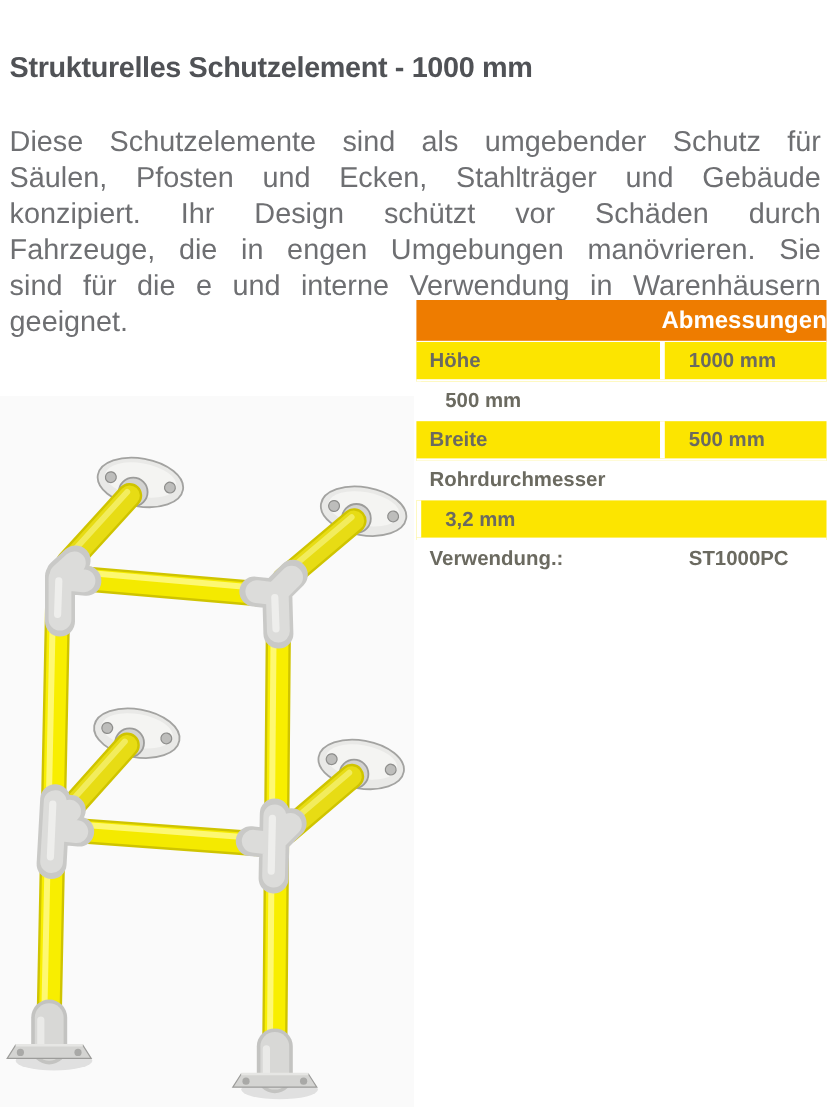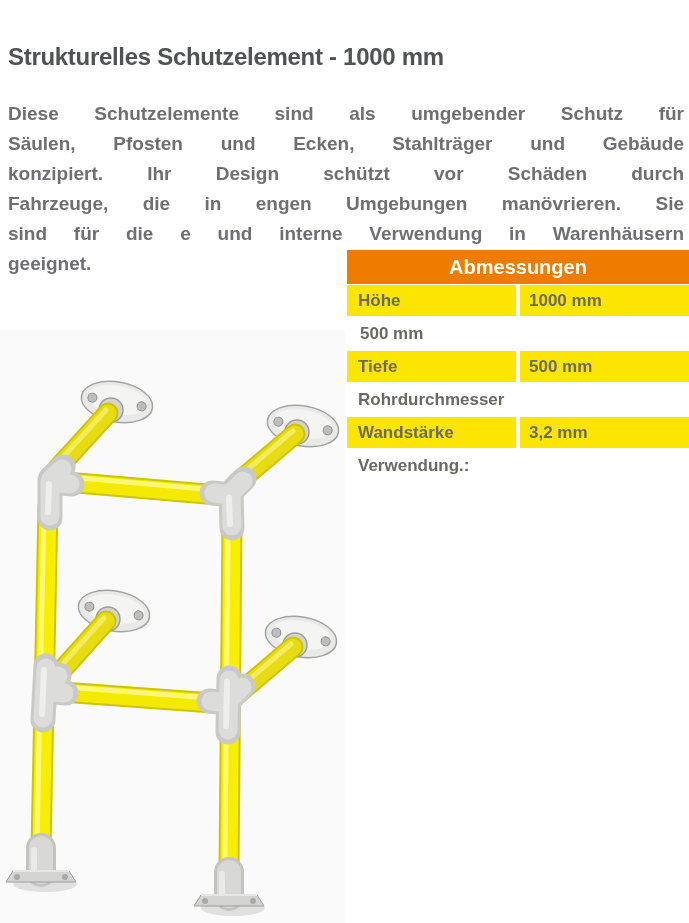--- a/index.html
+++ b/index.html
@@ -10,44 +10,43 @@
     font-family:"Liberation Sans", sans-serif;
     overflow:hidden;
   }
   .title{
     position:absolute;left:8px;top:24px;width:676px;
     font-size:24px;line-height:34px;font-weight:700;
     color:#505256;letter-spacing:-0.3px;
   }
   .desc{
     position:absolute;left:8px;top:80px;width:676px;
-    font-size:19px;line-height:30px;
+    font-size:24px;line-height:30px;
     color:#6e6f72;
     text-align:justify;
     text-align-last:justify;
     white-space:pre-line;
-    font-weight:bold;
   }
   .spec-table{
     position:absolute;left:347px;top:250px;width:342px;
   }
   .spec-header{
     height:34px;line-height:34px;
     background:#ee7c00;color:#ffffff;
-    font-weight:700;font-size:20px;text-align:center;
+    font-weight:700;font-size:20px;text-align:right;
     border-bottom:1px solid #ffffff;
   }
   .spec-row{
     display:flex;height:31px;line-height:31px;
     border-bottom:2px solid #ffffff;
     font-weight:700;font-size:17px;color:#6b6a60;
   }
   .spec-row.yellow{background:#fce500;}
-  .spec-row .lbl{width:169px;padding-left:11px;box-sizing:border-box;overflow:hidden;}
-  .spec-row .val{flex:1;border-left:4px solid #ffffff;padding-left:9px;box-sizing:border-box;overflow:hidden;}
+  .spec-row .lbl{width:203px;padding-left:11px;box-sizing:border-box;overflow:hidden;}
+  .spec-row .val{flex:1;border-left:4px solid #ffffff;padding-left:20px;box-sizing:border-box;overflow:hidden;}
   .product{
     position:absolute;left:0;top:330px;width:345px;height:593px;
   }
 </style>
 </head>
 <body>
 
 <div class="page">
 
   <h1 class="title">Strukturelles Schutzelement - 1000 mm</h1>
@@ -63,32 +62,32 @@
     <div class="spec-header">Abmessungen</div>
 
     <div class="spec-row yellow">
       <div class="lbl">Höhe</div>
       <div class="val">1000 mm</div>
     </div>
     <div class="spec-row">
       <div class="val">500 mm</div>
     </div>
     <div class="spec-row yellow">
-      <div class="lbl">Tiefe</div>
+      <div class="lbl">Breite</div>
       <div class="val">500 mm</div>
     </div>
     <div class="spec-row">
       <div class="lbl">Rohrdurchmesser</div>
     </div>
     <div class="spec-row yellow">
-      <div class="lbl">Wandstärke</div>
       <div class="val">3,2 mm</div>
     </div>
     <div class="spec-row">
       <div class="lbl">Verwendung.:</div>
+      <div class="val">ST1000PC</div>
     </div>
   </div>
 
   <svg class="product" viewBox="0 0 345 593" xmlns="http://www.w3.org/2000/svg">
     <rect x="0" y="-6" width="345" height="599" fill="#fafafa"></rect>
 
     <g transform="translate(117,72) rotate(10)">
       <ellipse rx="36" ry="20" fill="#e9e9e7" stroke="#a3a3a1" stroke-width="1.5"></ellipse>
       <ellipse cy="-2" rx="30" ry="14" fill="#f4f4f2"></ellipse>
       <circle cx="-25" cy="0" r="4.5" fill="#bdbdbb" stroke="#8d8d8b" stroke-width="1"></circle>

